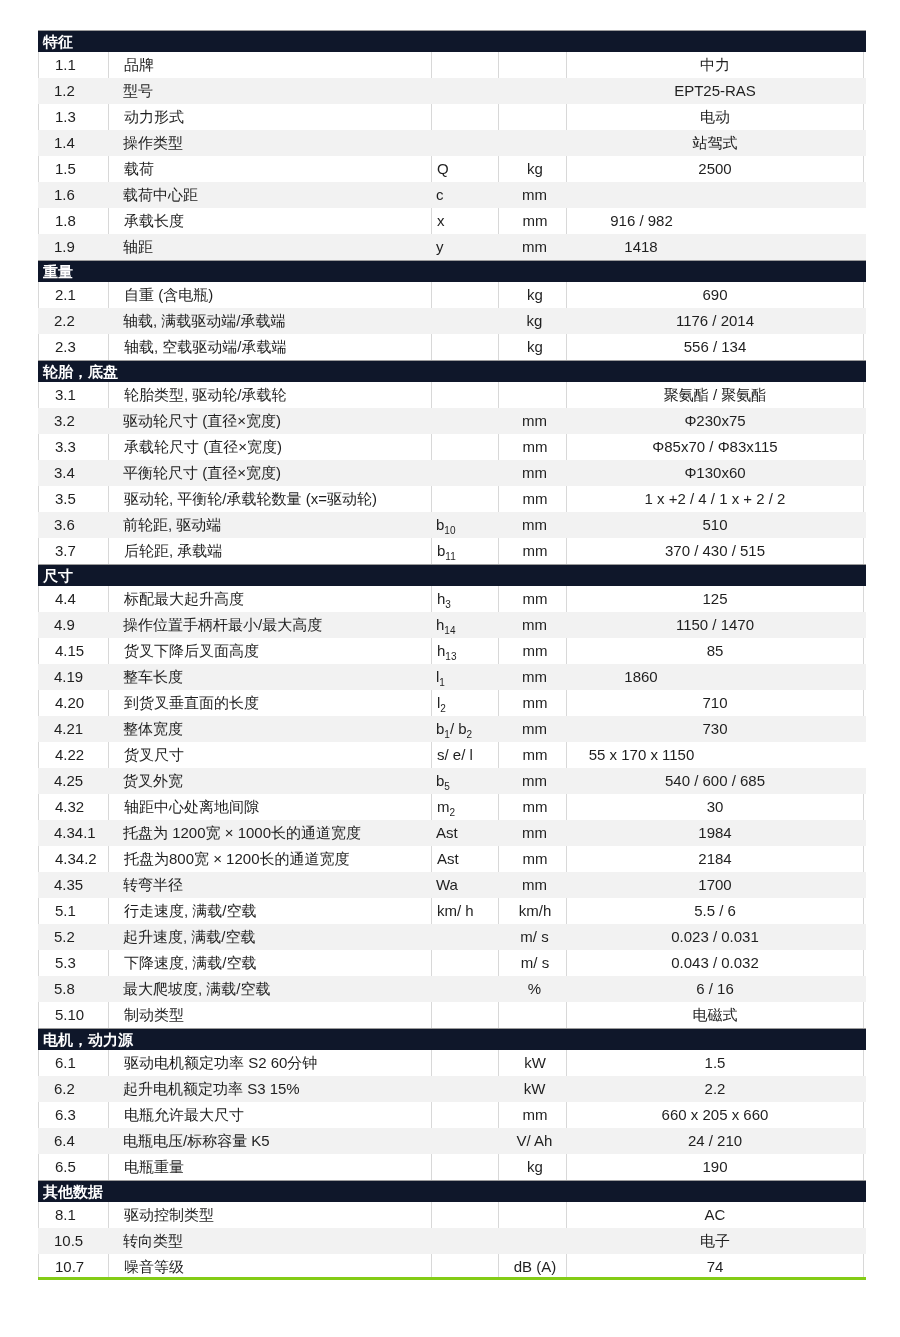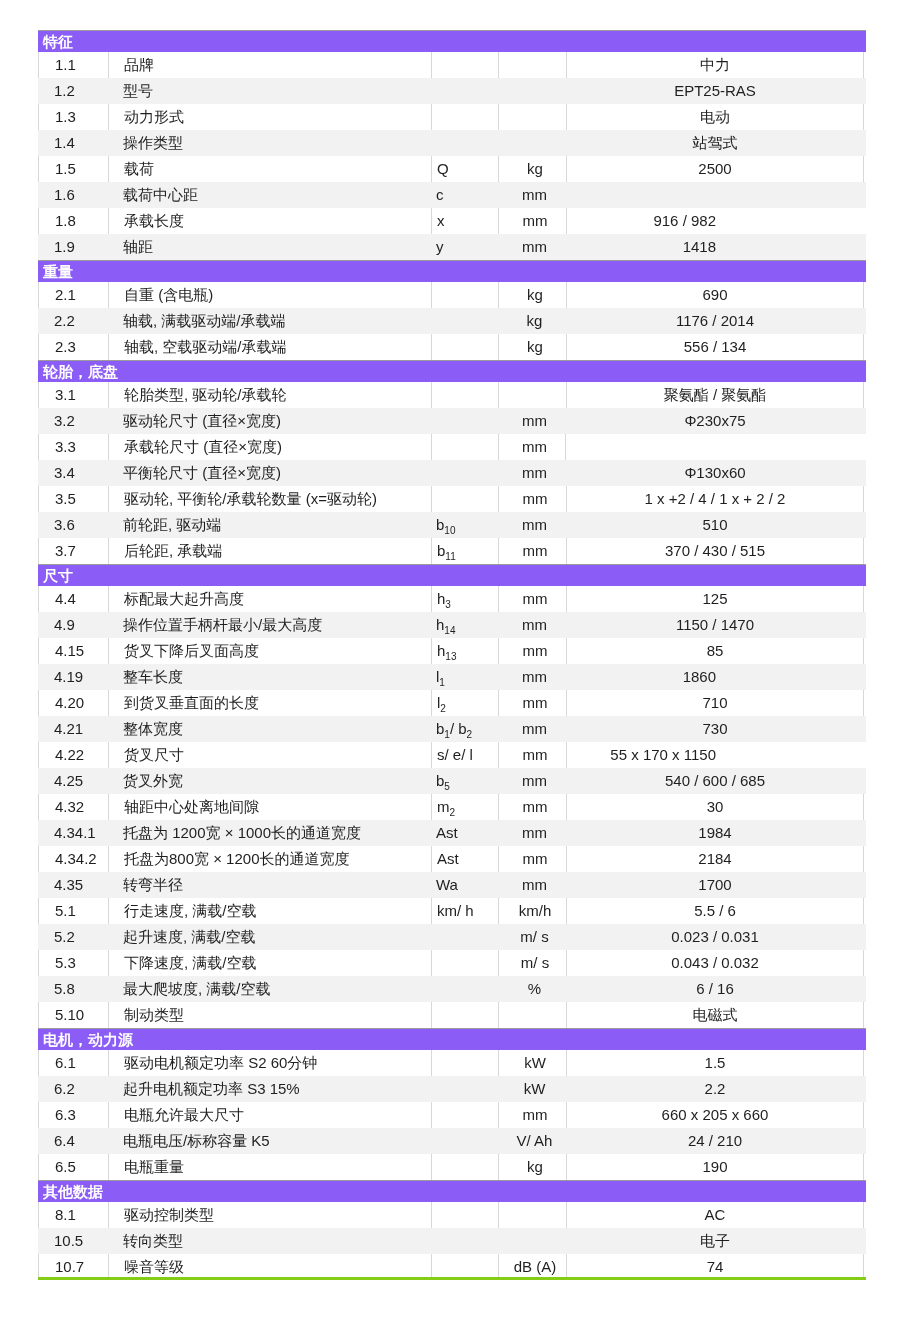--- a/index.html
+++ b/index.html
@@ -19,21 +19,21 @@
     .sheet {
       position: absolute;
       left: 38px;
       top: 30px;
       width: 828px;
     }
     .section-header {
       box-sizing: border-box;
       height: 22px;
       line-height: 22px;
-      background: #8b5cf6;
+      background: #0f172a;
       color: #ffffff;
       font-weight: bold;
       font-size: 15px;
       padding-left: 5px;
       border-top: 1px solid #9b9b9b;
     }
     .row {
       display: flex;
       box-sizing: border-box;
       height: 26px;
@@ -47,21 +47,21 @@
       overflow: hidden;
     }
     .plain > .cell { border-left: 1px solid #d8d8d8; }
     .plain > .cell:last-child { border-right: 1px solid #d8d8d8; text-align: center; }
     .row.last { border-bottom: 3px solid #84cc16; }
     .c-no    { width: 70px;  padding-left: 16px; }
     .c-label { width: 323px; padding-left: 15px; }
     .c-sym   { width: 67px;  padding-left: 5px; }
     .c-unit  { width: 68px;  padding-left: 5px; text-align: center; }
     .c-val   { width: 298px; text-align: center; }
-    .c-val1  { width: 150px; text-align: right; }
+    .c-val1  { width: 150px; text-align: center; }
     .c-val2  { width: 148px; text-align: center; margin-top: 44px; }
     .plain > .c-label { width: 323px; }
     sub { font-size: 10px; line-height: 0; }
   </style>
 </head>
 <body>
 
 <div class="page">
   <div class="sheet">
       <div class="section-header">特征</div>
@@ -157,20 +157,21 @@
         <div class="cell c-label">驱动轮尺寸 (直径×宽度)</div>
         <div class="cell c-sym sym"></div>
         <div class="cell c-unit">mm</div>
         <div class="cell c-val">Φ230x75</div>
       </div>
       <div class="row plain">
         <div class="cell c-no">3.3</div>
         <div class="cell c-label">承载轮尺寸 (直径×宽度)</div>
         <div class="cell c-sym sym"></div>
         <div class="cell c-unit">mm</div>
+        <div class="cell c-val">Φ85x70 / Φ83x115</div>
       </div>
       <div class="row alt">
         <div class="cell c-no">3.4</div>
         <div class="cell c-label">平衡轮尺寸 (直径×宽度)</div>
         <div class="cell c-sym sym"></div>
         <div class="cell c-unit">mm</div>
         <div class="cell c-val">Φ130x60</div>
       </div>
       <div class="row plain">
         <div class="cell c-no">3.5</div>

